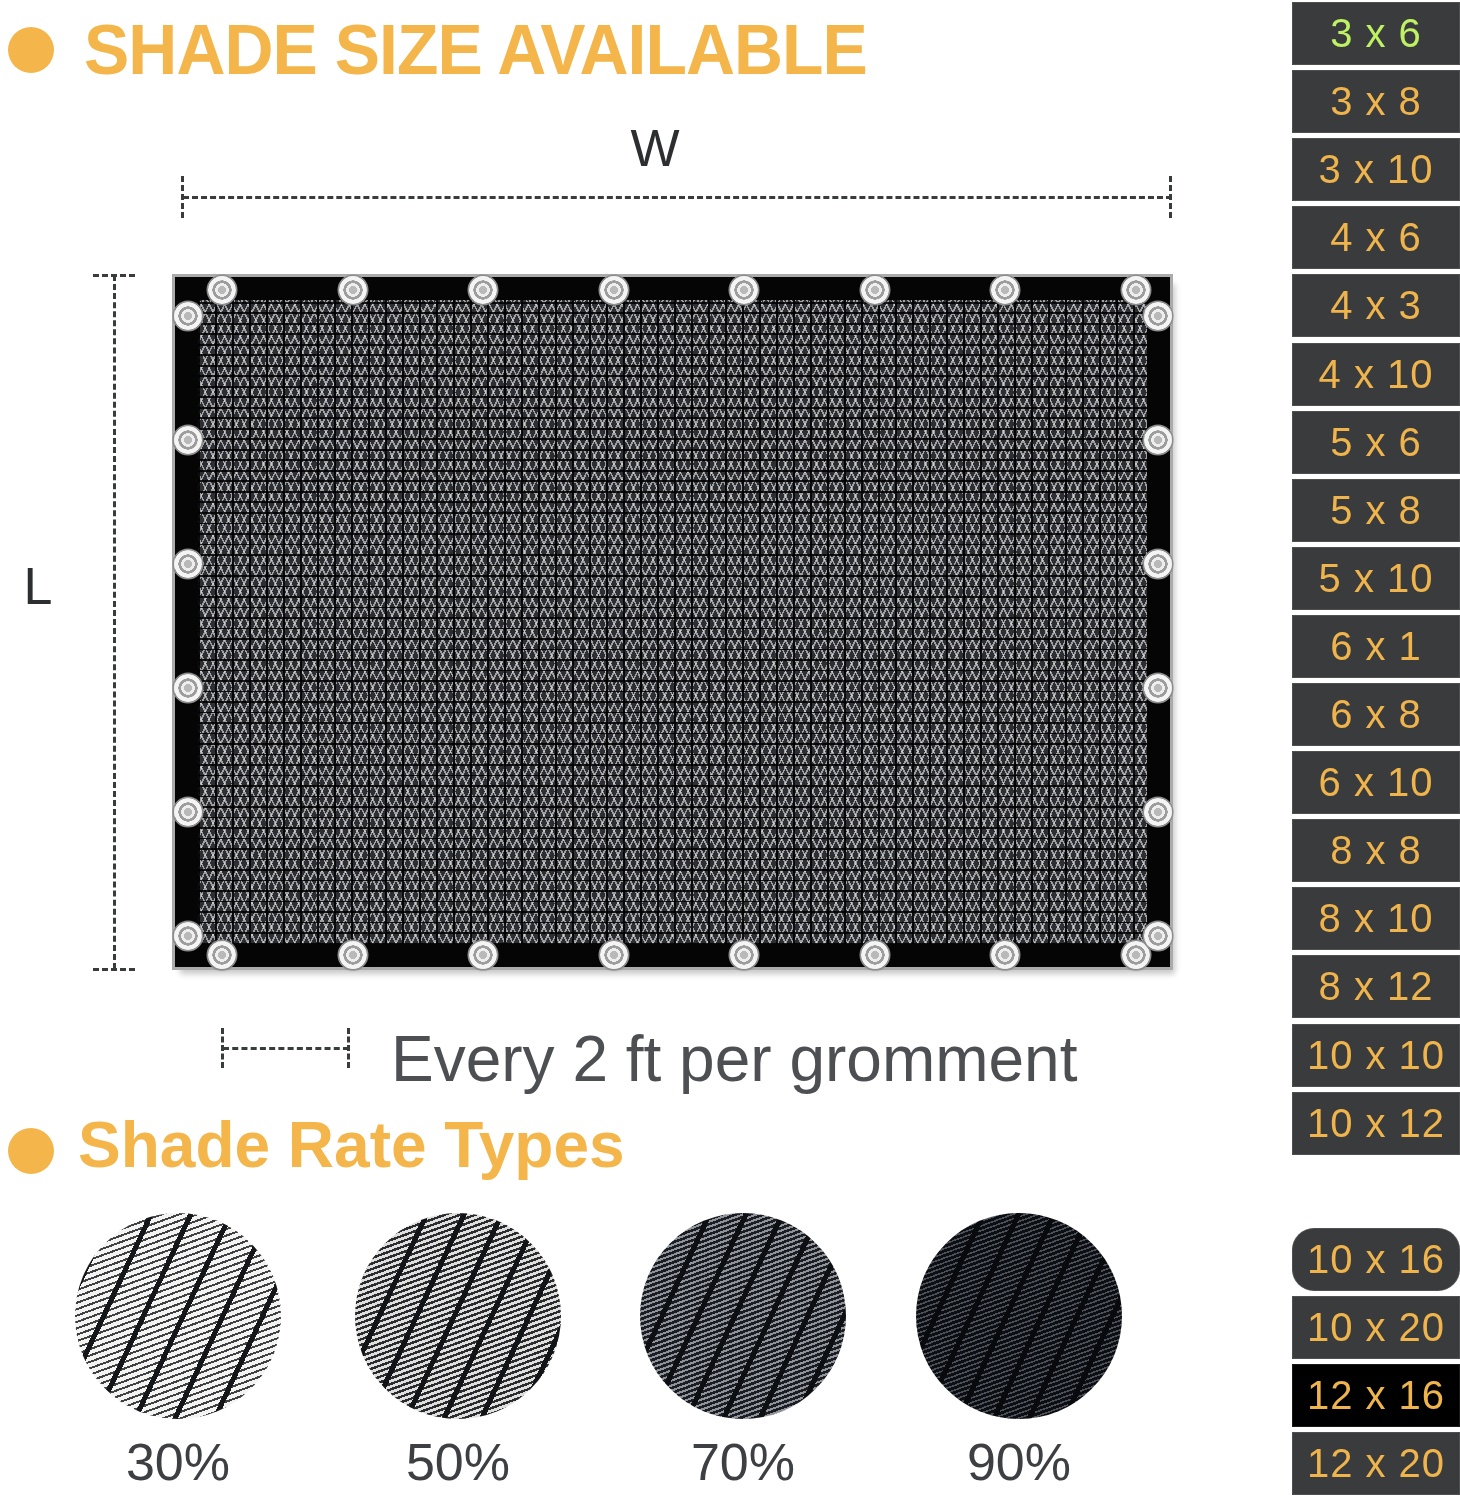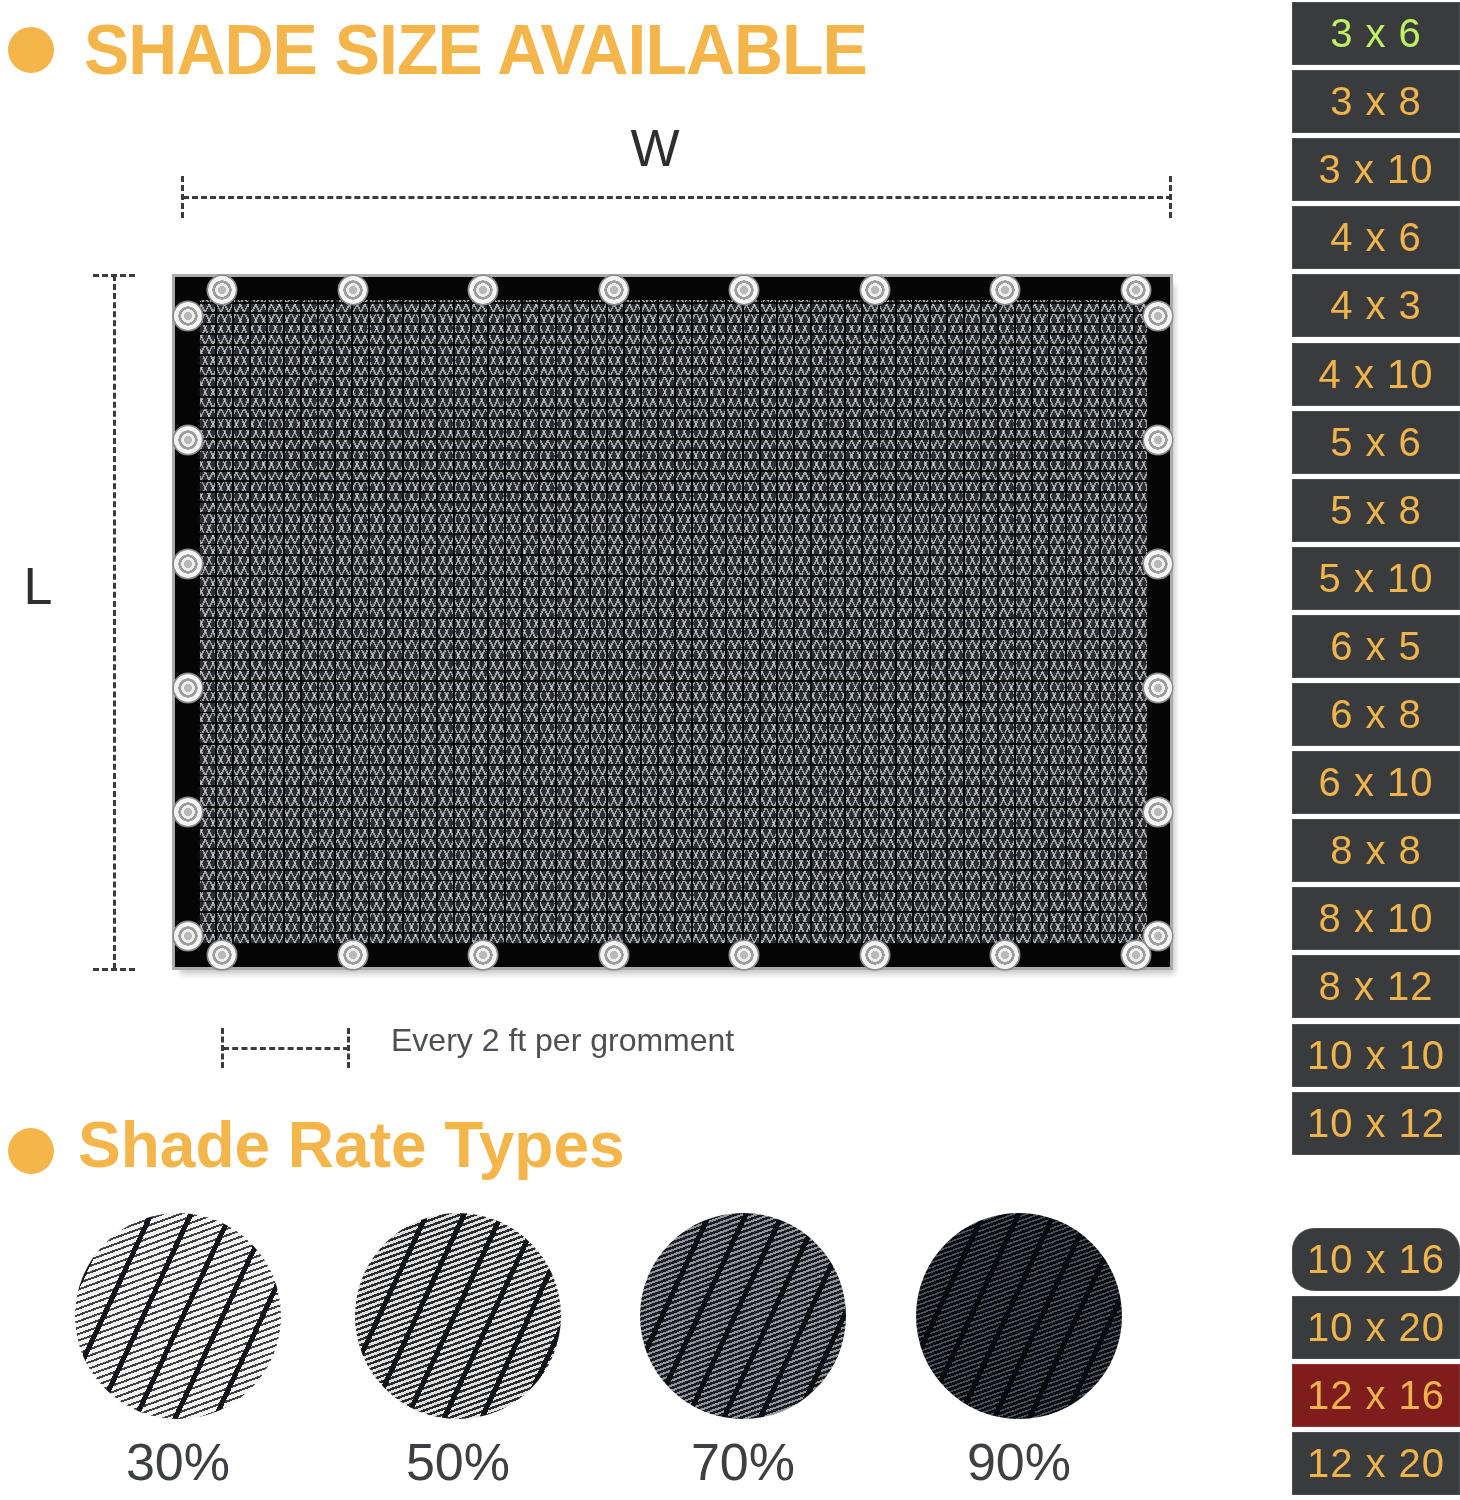--- a/index.html
+++ b/index.html
@@ -54,21 +54,21 @@
     position:absolute; width:28px; height:28px; border-radius:50%;
     background:
       radial-gradient(circle at 50% 50%,
         #b9b9b9 0 20%, #eeeeee 21% 34%, #9d9d9d 35% 48%,
         #f4f4f4 49% 72%, #c2c2c2 73% 86%, #e9e9e9 87% 100%);
     box-shadow:0 0 0 1.5px #8d8d8d, 0 1px 2px rgba(0,0,0,.5);
   }
 
   .note-text {
     position:absolute; left:391px; top:1022px;
-    color:#4d4f53; font-size:32px; font-weight:400; white-space:nowrap;
+    color:#4d4f53; font-size:64px; font-weight:400; white-space:nowrap;
   }
 
   
   .swatch {
     position:absolute; top:1213px; width:206px; height:206px; border-radius:50%;
     background-color:var(--base);
     background-image:
       repeating-linear-gradient(115deg, rgba(0,0,0,0) 0 var(--rope-gap), var(--ink) var(--rope-gap) calc(var(--rope-gap) + 5px)),
       repeating-linear-gradient(160deg, var(--ink2) 0 var(--fine-w), rgba(0,0,0,0) var(--fine-w) var(--fine-p));
   }
@@ -181,21 +181,21 @@
       <div class="size-cell" style="top: 410.6px; background: rgb(58, 59, 61);">
         <span style="color: rgb(239, 180, 76);">5 x 6</span>
       </div>
       <div class="size-cell" style="top: 478.7px; background: rgb(58, 59, 61);">
         <span style="color: rgb(239, 180, 76);">5 x 8</span>
       </div>
       <div class="size-cell" style="top: 546.8px; background: rgb(58, 59, 61);">
         <span style="color: rgb(239, 180, 76);">5 x 10</span>
       </div>
       <div class="size-cell" style="top: 614.9px; background: rgb(58, 59, 61);">
-        <span style="color: rgb(239, 180, 76);">6 x 5</span>
+        <span style="color: rgb(239, 180, 76);">6 x 1</span>
       </div>
       <div class="size-cell" style="top: 683px; background: rgb(58, 59, 61);">
         <span style="color: rgb(239, 180, 76);">6 x 8</span>
       </div>
       <div class="size-cell" style="top: 751.1px; background: rgb(58, 59, 61);">
         <span style="color: rgb(239, 180, 76);">6 x 10</span>
       </div>
       <div class="size-cell" style="top: 819.2px; background: rgb(58, 59, 61);">
         <span style="color: rgb(239, 180, 76);">8 x 8</span>
       </div>
@@ -210,21 +210,21 @@
       </div>
       <div class="size-cell" style="top: 1091.6px; background: rgb(58, 59, 61);">
         <span style="color: rgb(239, 180, 76);">10 x 12</span>
       </div>
       <div class="size-cell" style="top: 1227.8px; background: rgb(58, 59, 61); border-radius: 22px;">
         <span style="color: rgb(239, 180, 76);">10 x 16</span>
       </div>
       <div class="size-cell" style="top: 1295.9px; background: rgb(58, 59, 61);">
         <span style="color: rgb(239, 180, 76);">10 x 20</span>
       </div>
-      <div class="size-cell" style="top: 1364px; background: #7f1d1d;">
+      <div class="size-cell" style="top: 1364px; background: #000000;">
         <span style="color: rgb(239, 180, 76);">12 x 16</span>
       </div>
       <div class="size-cell" style="top: 1432.1px; background: rgb(58, 59, 61);">
         <span style="color: rgb(239, 180, 76);">12 x 20</span>
       </div>
     </div>
 
 </div>
 
 </body></html>

